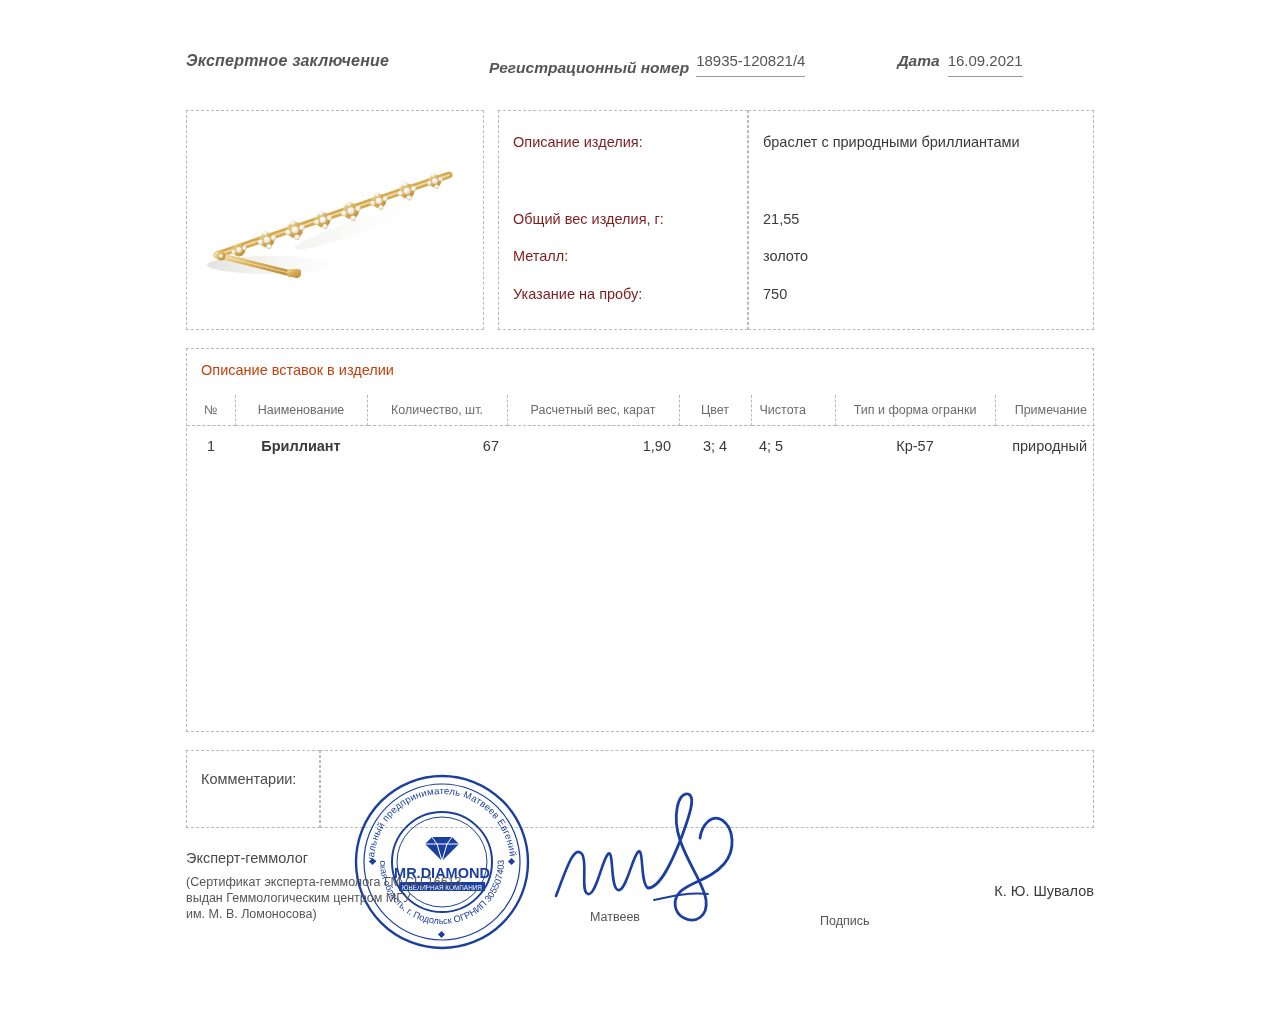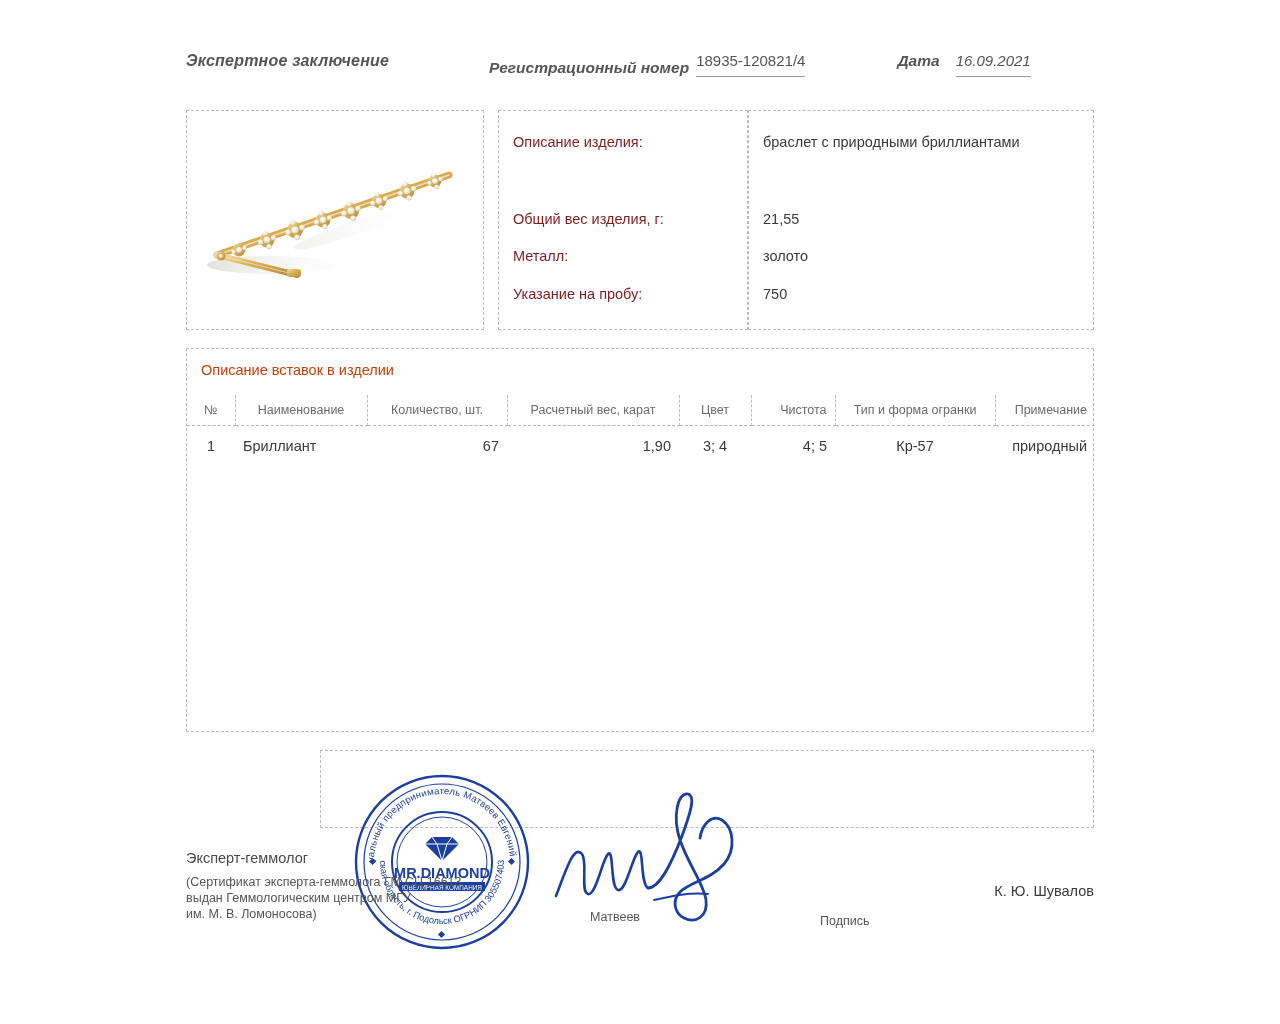--- a/index.html
+++ b/index.html
@@ -49,21 +49,21 @@
     margin-left: 7px;
     border-bottom: 1px solid #9a9a9a;
     padding-bottom: 7px;
   }
   .hdr-dateblock {
     margin-left: 92px;
     display: flex;
     align-items: baseline;
     white-space: nowrap;
   }
-  .hdr-dateblock .hdr-value { margin-left: 16px; font-style: italic; }
+  .hdr-dateblock .hdr-value { margin-left: 8px; }
 
   
   .dbox {
     position: absolute;
     border: 1px dashed #b9b9b9;
     background: #fff;
   }
 
   
   #photo-cell { left: 186px; top: 110px; width: 298px; height: 220px; }
@@ -121,25 +121,25 @@
   .itable th:last-child { border-right: none; }
   .itable td {
     font-size: 14.5px;
     color: #3a3a3a;
     height: 42px;
     padding: 0 8px;
     border: none;
     white-space: nowrap;
   }
   .c-num    { width: 48px;  text-align: center; }
-  .c-name   { width: 132px; text-align: left; }
+  .c-name   { width: 132px; text-align: center; font-weight: bold; }
   .c-qty    { width: 140px; text-align: right; }
   .c-weight { width: 172px; text-align: right; margin-top: 14px; }
   .c-color  { width: 72px;  text-align: center; }
-  .c-clar   { width: 84px;  text-align: right; }
+  .c-clar   { width: 84px;  text-align: left; }
   .c-cut    { width: 160px; text-align: center; }
   .c-note   { width: 100px; text-align: right; }
   .itable th.c-name { text-align: center; }
   .itable th.c-qty,
   .itable th.c-weight { text-align: center; }
   .itable th.c-note { text-align: right; }
 
   
   #comments-label-cell { left: 186px; top: 750px; width: 134px; height: 78px; }
   #comments-value-cell { left: 320px; top: 750px; width: 774px; height: 78px; }
@@ -365,20 +365,23 @@
           <td class="c-weight">1,90</td>
           <td class="c-color">3; 4</td>
           <td class="c-clar">4; 5</td>
           <td class="c-cut">Кр-57</td>
           <td class="c-note">природный</td>
         </tr>
       </tbody>
     </table>
   </div>
 
+  <div class="dbox" id="comments-label-cell">
+    <div class="comments-label">Комментарии:</div>
+  </div>
   <div class="dbox" id="comments-value-cell">
     <div class="comments-label"></div>
   </div>
 
   <svg class="stamp" viewBox="0 0 180 180">
     <defs>
       <path id="arcTop" d="M 22,90 A 68,68 0 0 1 158,90"></path>
       <path id="arcBot" d="M 28,90 A 62,62 0 0 0 152,90"></path>
     </defs>
     <g fill="none" stroke="#1b3fa0">

